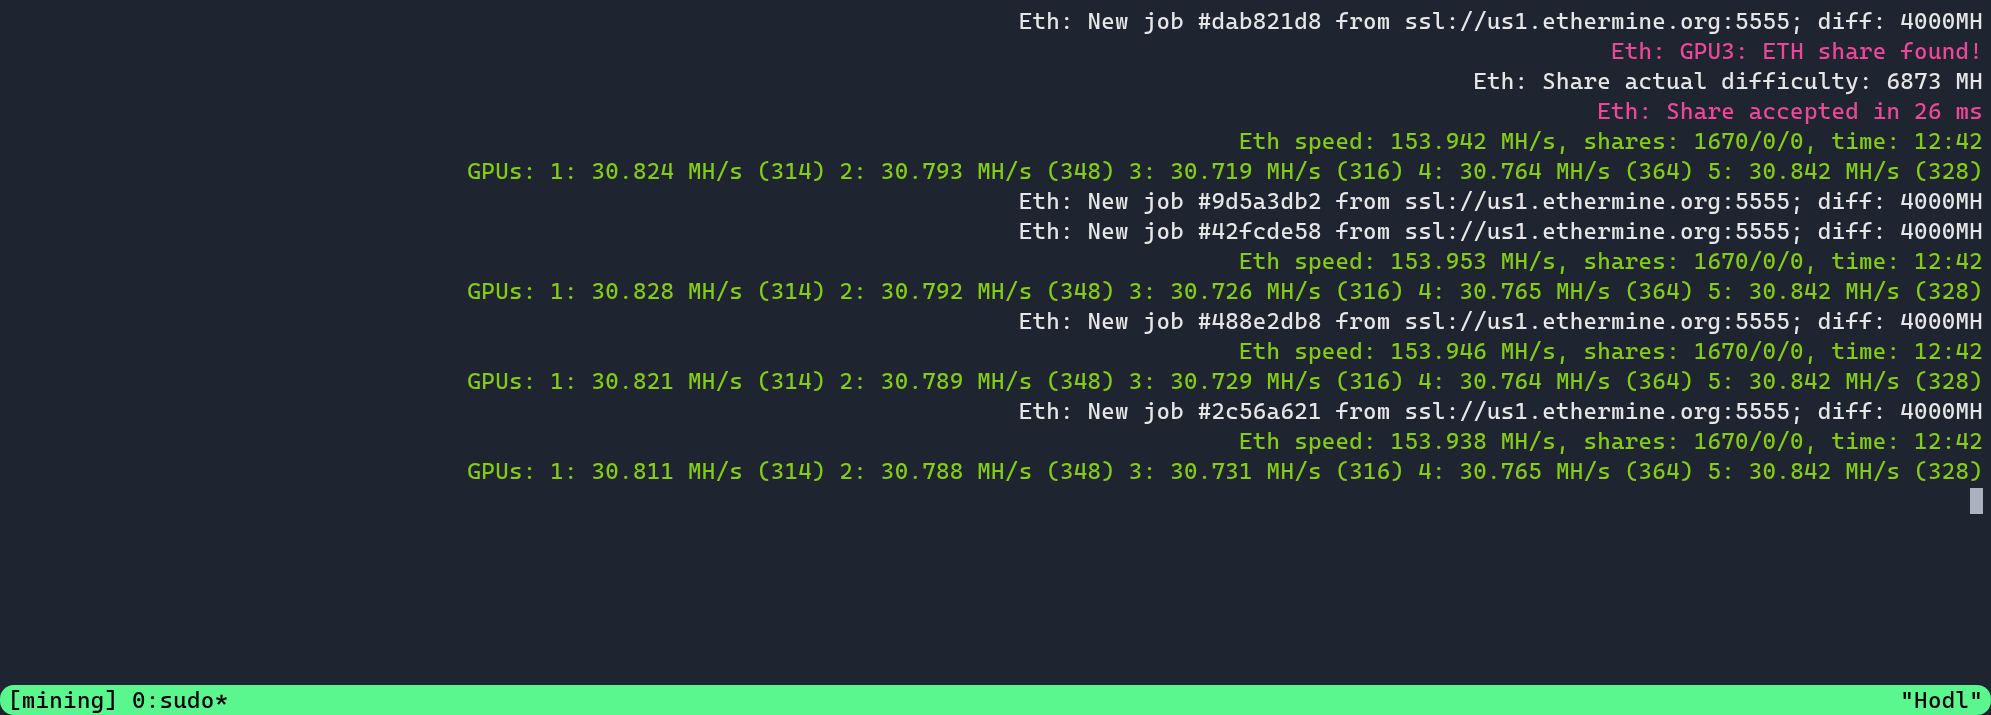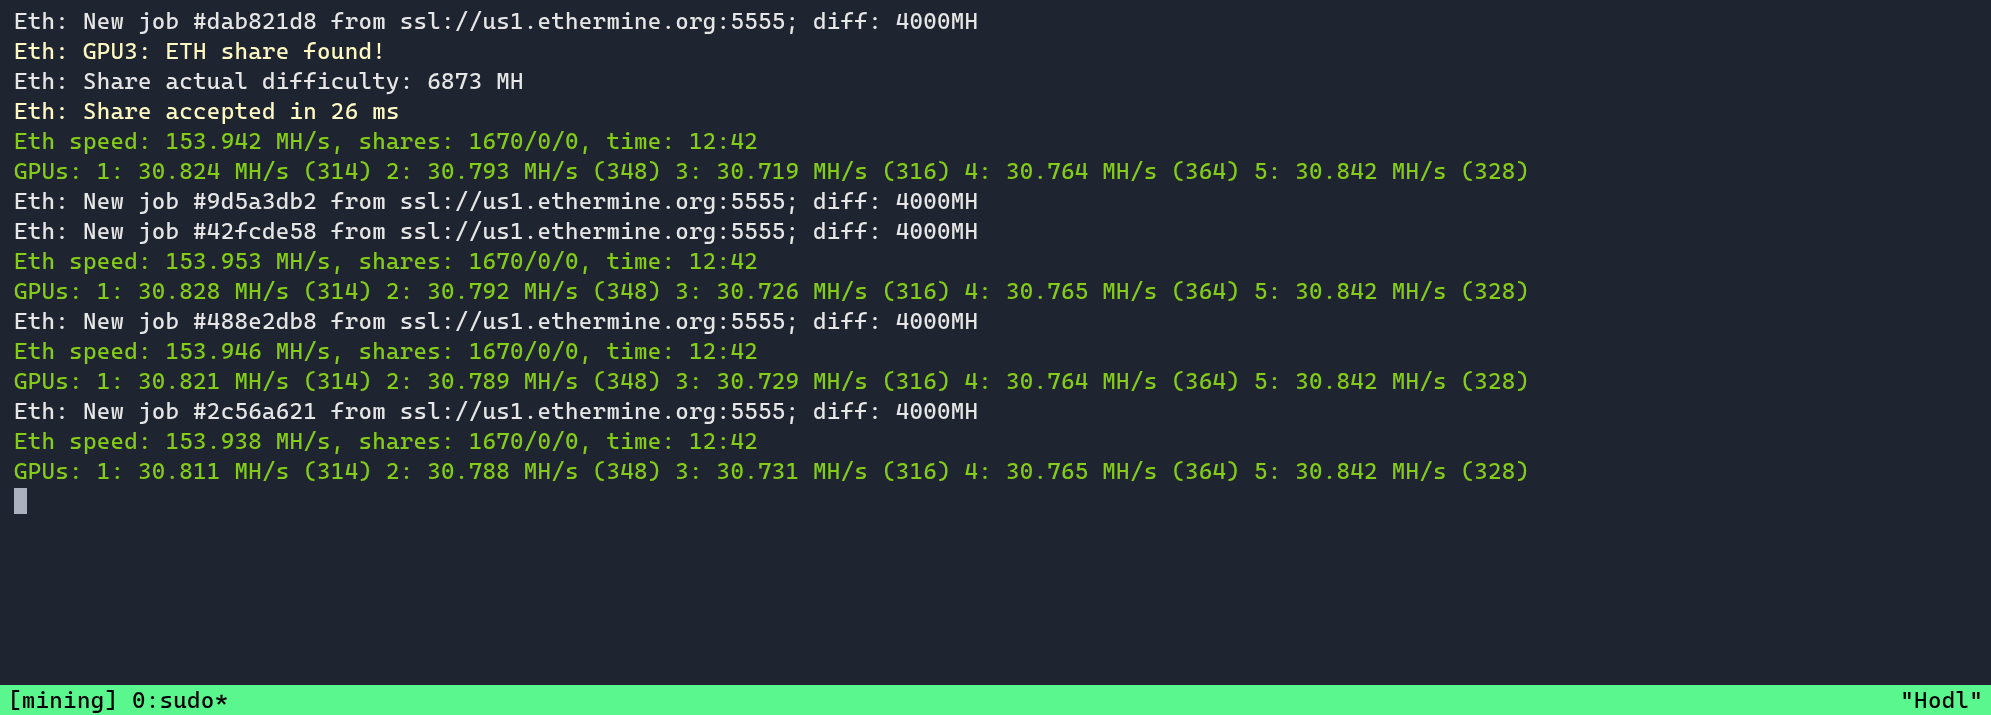--- a/index.html
+++ b/index.html
@@ -9,24 +9,25 @@
     background: #1e2430;
     font-family: "Cascadia Code", "Fira Code", "Consolas", "Menlo", monospace;
     font-size: 23px;
     line-height: 30px;
     letter-spacing: 0.3px;
     overflow: hidden;
   }
   .terminal {
     padding: 6px 8px 0 14px;
     white-space: pre;
+    text-align: right;
   }
   .line { display: block; height: 30px; }
   .white  { color: #e6e6e6; }
-  .green  { color: #fef9c3; font-weight: 500; }
+  .green  { color: #ec4899; font-weight: 500; }
   .cyan   { color: #84cc16; }
   .cursor {
     display: inline-block;
     width: 13px;
     height: 26px;
     background: #aab2bf;
     vertical-align: text-bottom;
     margin-left: 0px;
   }
   .statusbar {
@@ -36,20 +37,21 @@
     width: 100%;
     height: 30px;
     background: #5af78e;
     color: #000;
     display: flex;
     justify-content: space-between;
     align-items: center;
     padding: 0 8px;
     font-family: inherit;
     font-size: 23px;
+    border-radius: 14px;
   }
   .statusbar .left, .statusbar .right {
     white-space: pre;
   }
 </style>
 </head>
 <body>
 
 <div class="terminal" id="terminal"><span class="line white">Eth: New job #dab821d8 from ssl://us1.ethermine.org:5555; diff: 4000MH</span><span class="line green">Eth: GPU3: ETH share found!</span><span class="line white">Eth: Share actual difficulty: 6873 MH</span><span class="line green">Eth: Share accepted in 26 ms</span><span class="line cyan">Eth speed: 153.942 MH/s, shares: 1670/0/0, time: 12:42</span><span class="line cyan">GPUs: 1: 30.824 MH/s (314) 2: 30.793 MH/s (348) 3: 30.719 MH/s (316) 4: 30.764 MH/s (364) 5: 30.842 MH/s (328)</span><span class="line white">Eth: New job #9d5a3db2 from ssl://us1.ethermine.org:5555; diff: 4000MH</span><span class="line white">Eth: New job #42fcde58 from ssl://us1.ethermine.org:5555; diff: 4000MH</span><span class="line cyan">Eth speed: 153.953 MH/s, shares: 1670/0/0, time: 12:42</span><span class="line cyan">GPUs: 1: 30.828 MH/s (314) 2: 30.792 MH/s (348) 3: 30.726 MH/s (316) 4: 30.765 MH/s (364) 5: 30.842 MH/s (328)</span><span class="line white">Eth: New job #488e2db8 from ssl://us1.ethermine.org:5555; diff: 4000MH</span><span class="line cyan">Eth speed: 153.946 MH/s, shares: 1670/0/0, time: 12:42</span><span class="line cyan">GPUs: 1: 30.821 MH/s (314) 2: 30.789 MH/s (348) 3: 30.729 MH/s (316) 4: 30.764 MH/s (364) 5: 30.842 MH/s (328)</span><span class="line white">Eth: New job #2c56a621 from ssl://us1.ethermine.org:5555; diff: 4000MH</span><span class="line cyan">Eth speed: 153.938 MH/s, shares: 1670/0/0, time: 12:42</span><span class="line cyan">GPUs: 1: 30.811 MH/s (314) 2: 30.788 MH/s (348) 3: 30.731 MH/s (316) 4: 30.765 MH/s (364) 5: 30.842 MH/s (328)</span><span class="line"><span class="cursor"></span></span></div>
 

